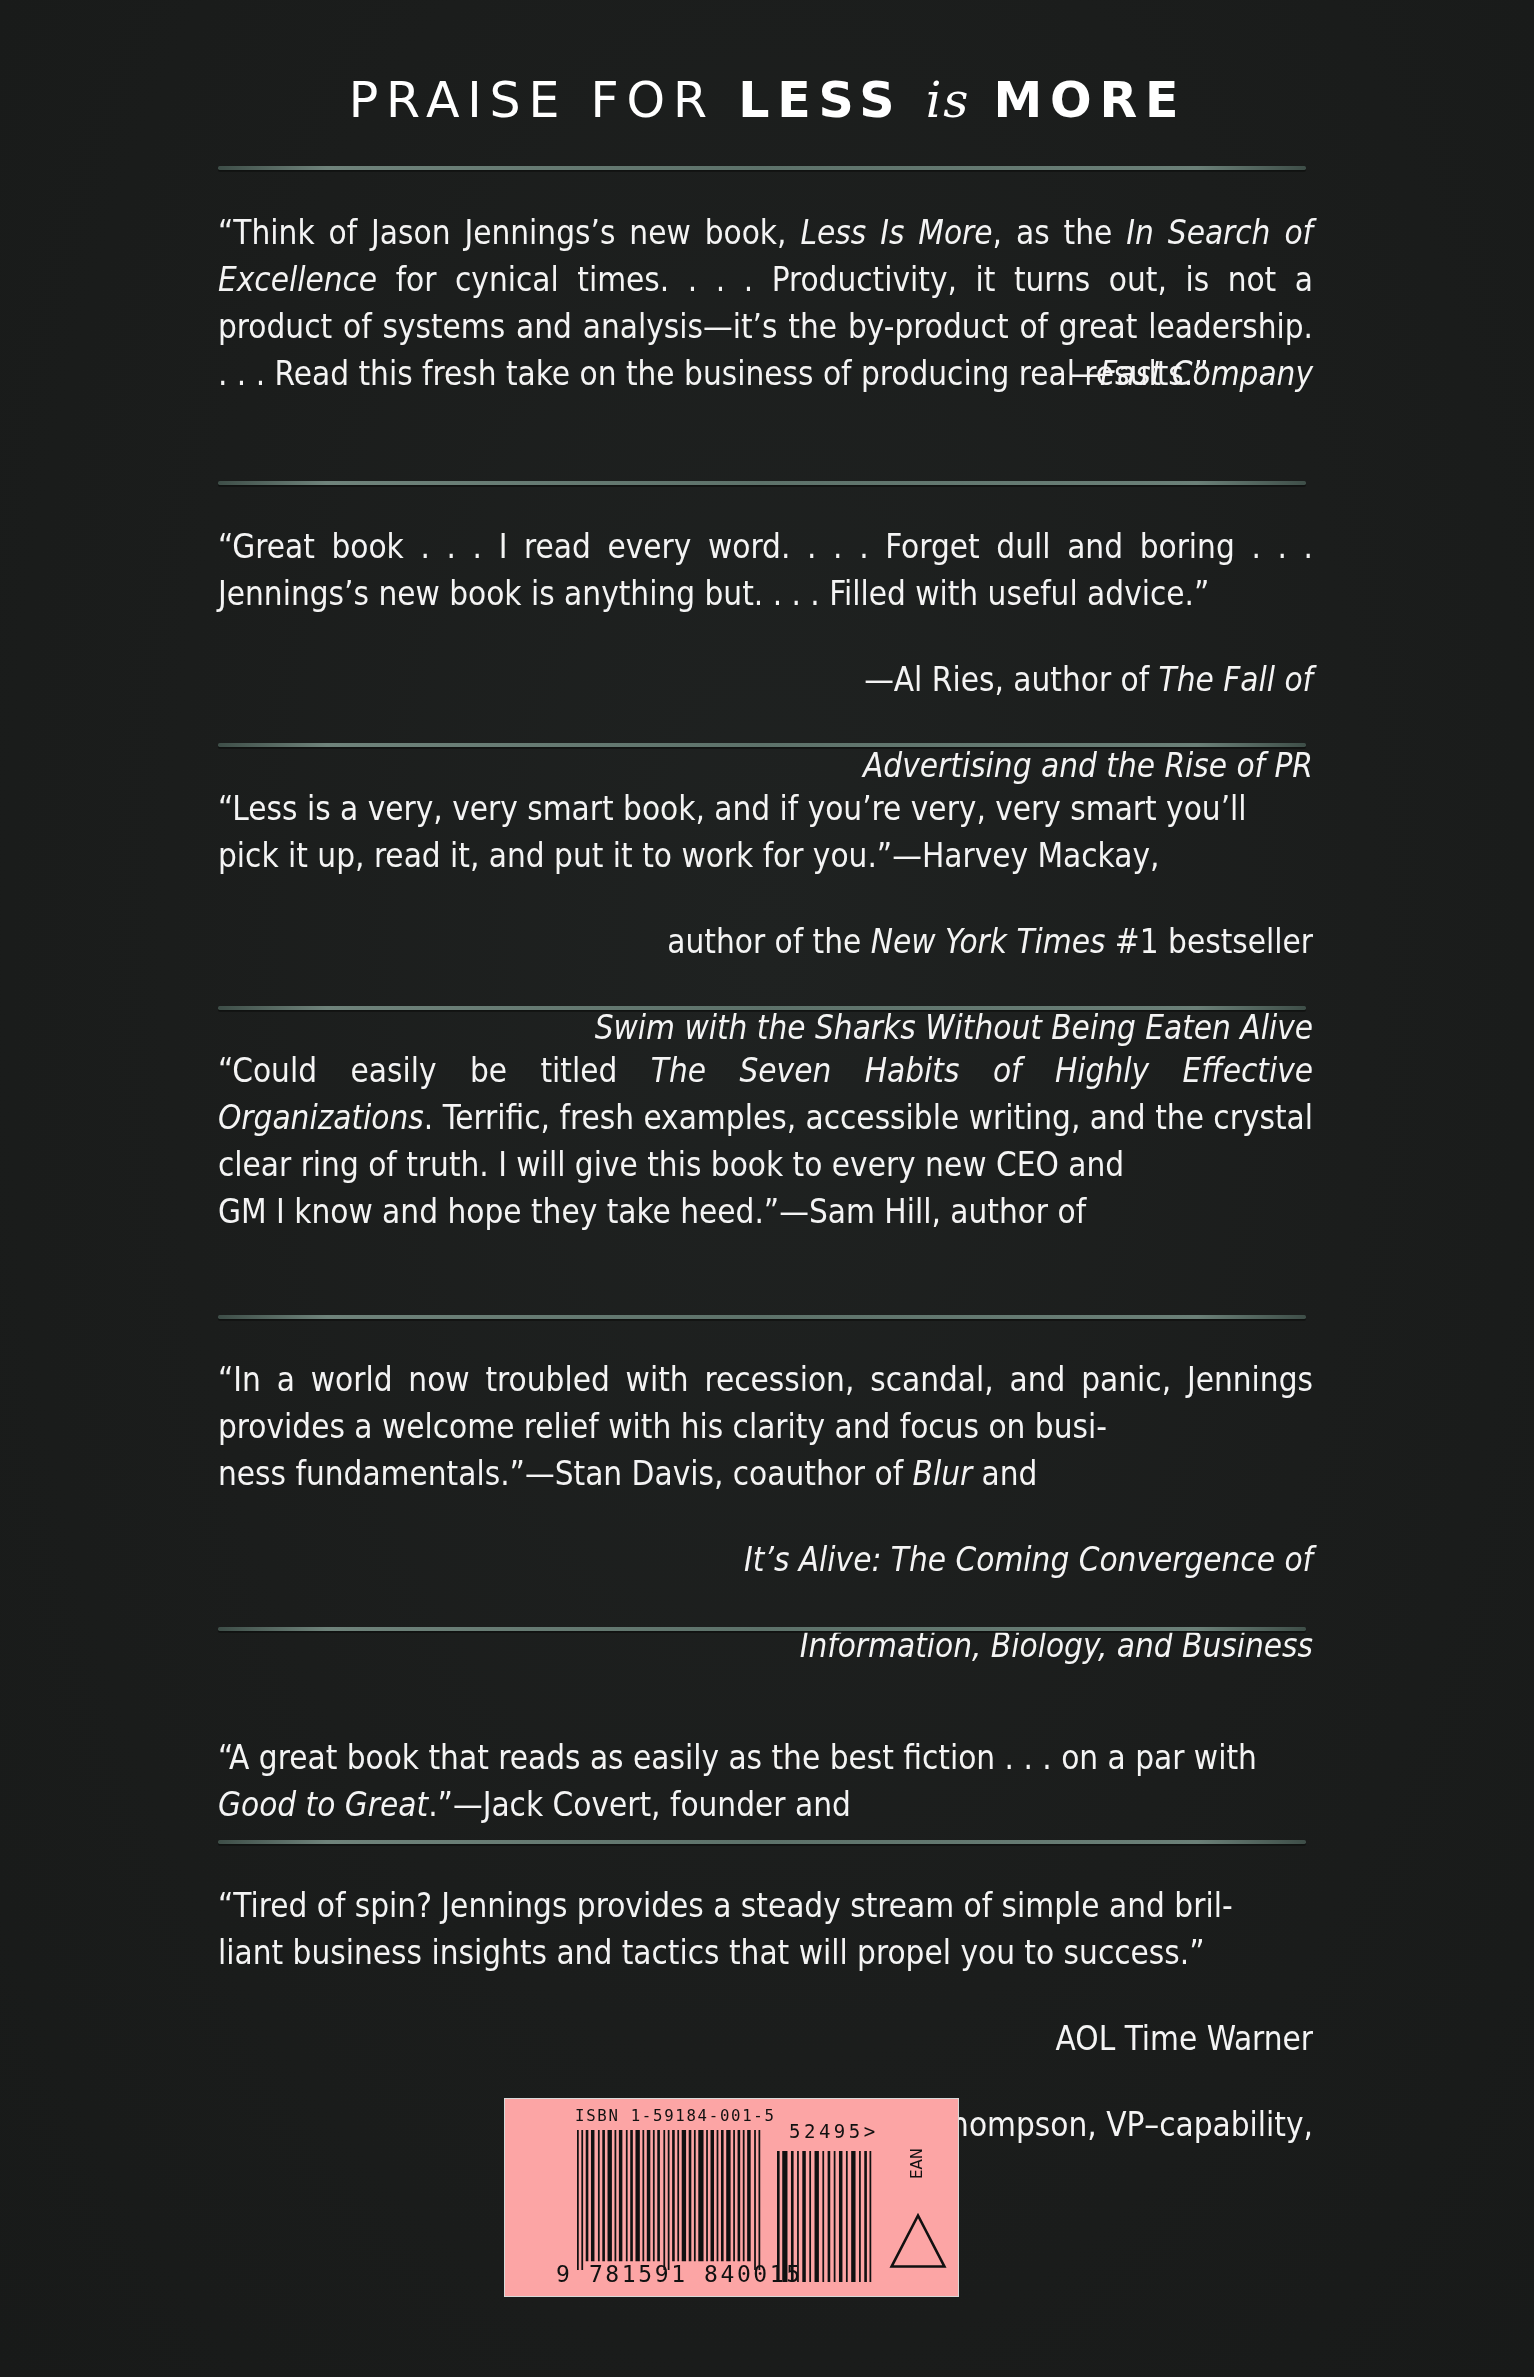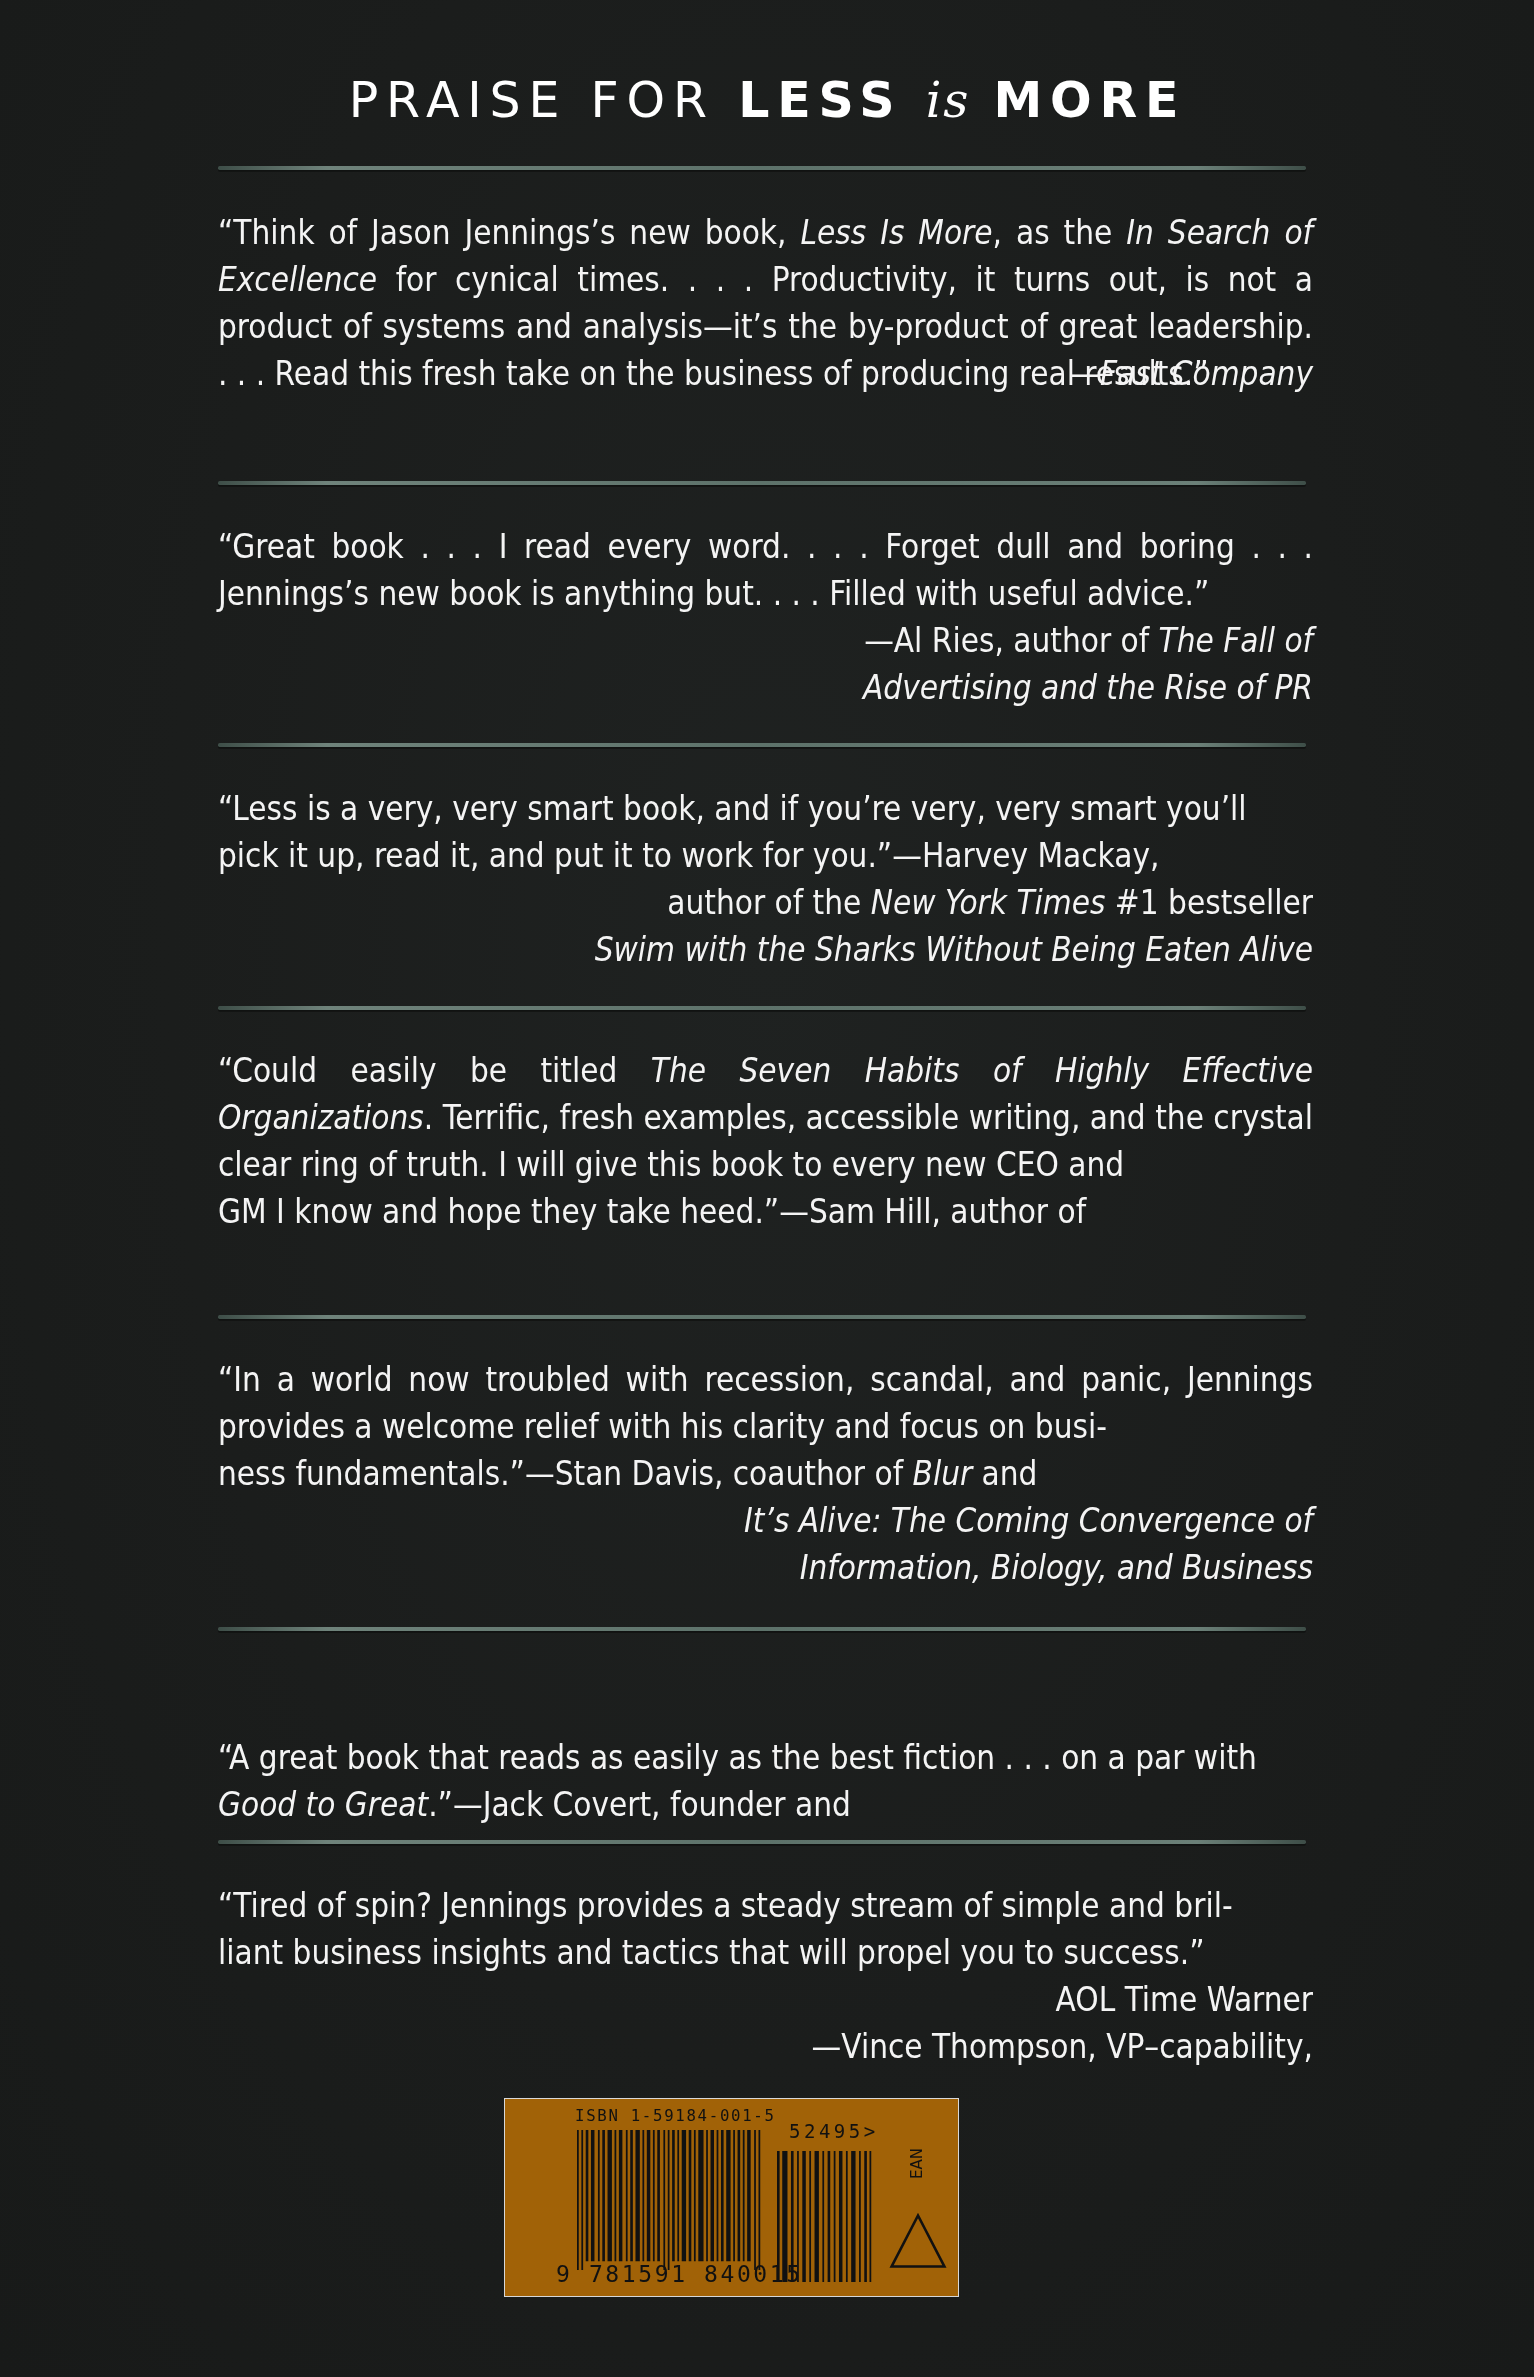--- a/index.html
+++ b/index.html
@@ -49,27 +49,27 @@
     position: absolute;
     left: 218px;
     width: 1095px;
     font-family: "DejaVu Sans Condensed", "DejaVu Sans", sans-serif;
     font-size: 33px;
     line-height: 47px;
     color: #f4f4f4;
   }
   .blurb .quote { text-align: justify; text-align-last: left; display: block; }
   .blurb em { font-style: italic; }
-  .blurb .attr { display: block; text-align: right; }
+  .blurb .attr { display: block; text-align: right; margin-top: 39px; }
   .row { display: flex; justify-content: flex-start; }
   .barcode {
     position: absolute;
     left: 504px; top: 2098px;
     width: 455px; height: 199px;
-    background: #a16207;
+    background: #fca5a5;
     border: 1.7px solid #d8d8d8;
     box-sizing: border-box;
   }
   .isbn-text {
     position: absolute;
     left: 70px; top: 7px;
     font-family: "DejaVu Sans Mono", monospace;
     font-size: 15.7px;
     letter-spacing: 1.7px;
     color: #111;

